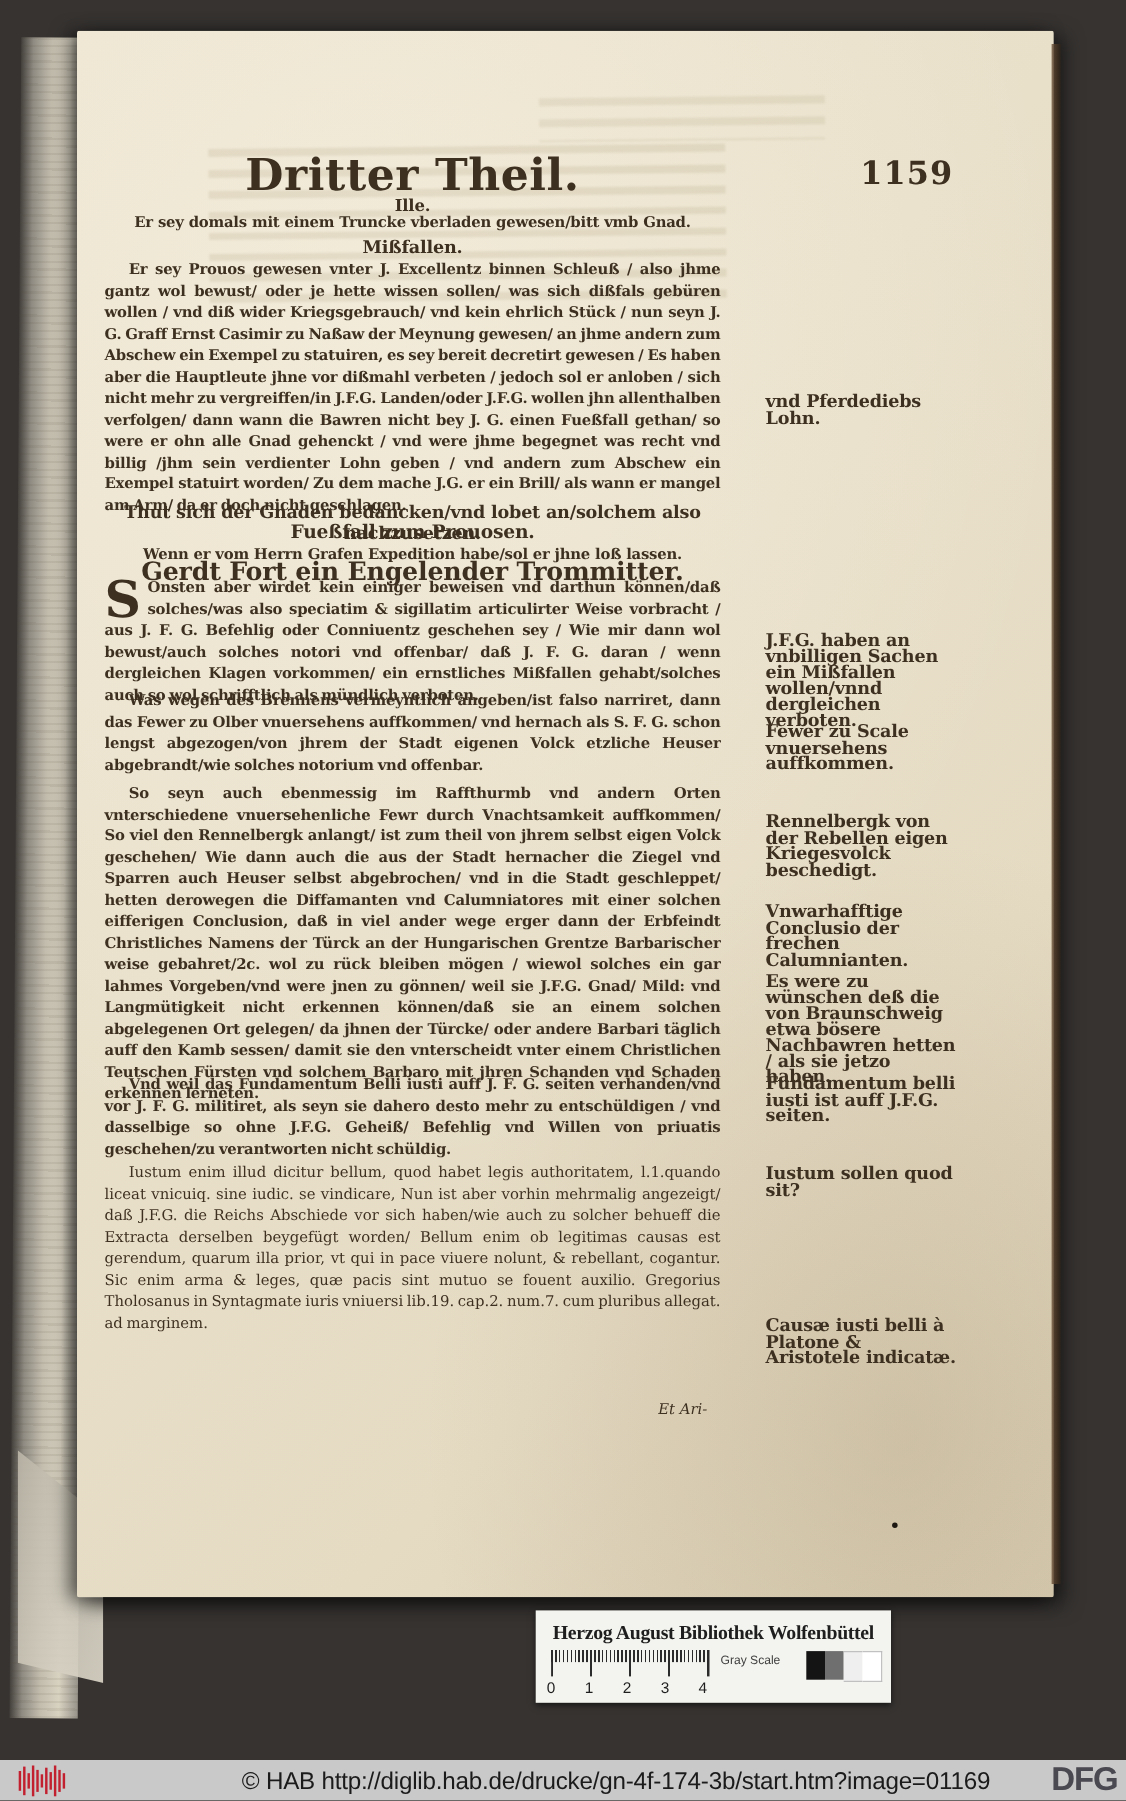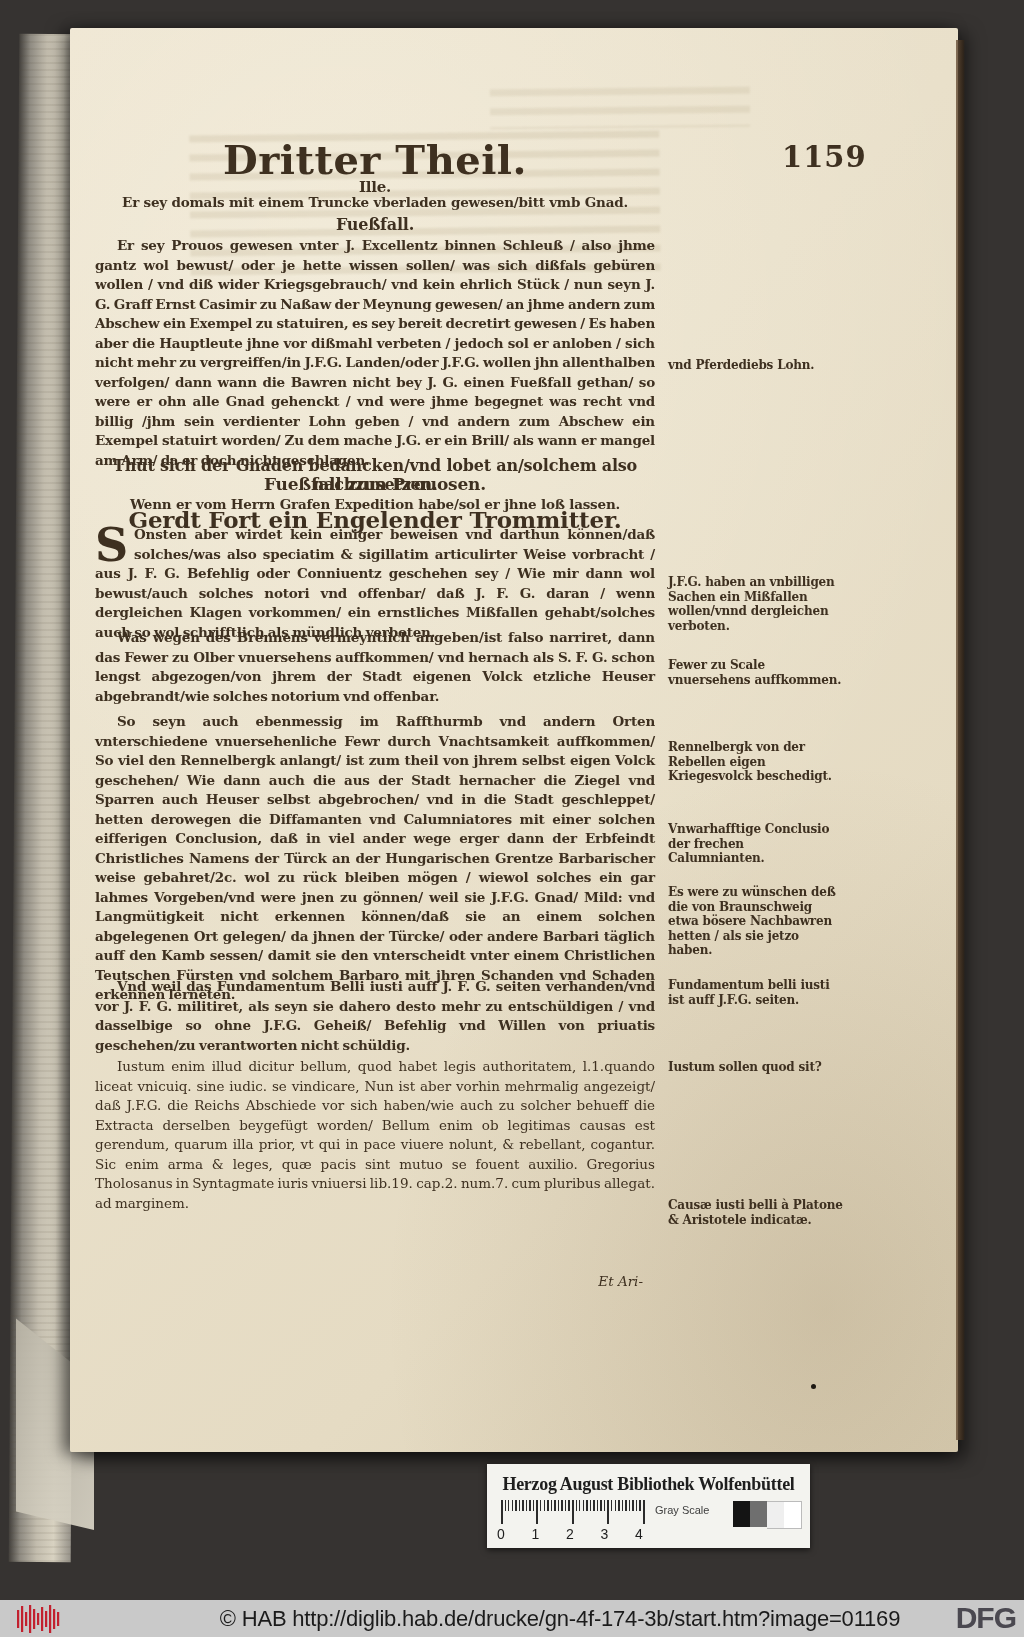--- a/index.html
+++ b/index.html
@@ -53,21 +53,21 @@
   .p2{top:497px;}
   .dropcap{float:left;font-size:46px;line-height:38px;font-weight:600;padding:1px 6px 0 0;}
   .p3{top:600px;}
   .p4{top:684px;}
   .p5{top:949px;}
   .p6{top:1029px;}
   .p7{top:1175px;}
   .catchword{position:absolute;left:25px;top:1245px;width:560px;text-align:right;
     padding-right:12px;font-size:13.5px;font-style:italic;font-weight:500;box-sizing:border-box;}
   
-  .mnote{position:absolute;left:598px;width:176px;font-size:12px;line-height:14.5px;
+  .mnote{position:absolute;left:626px;width:176px;font-size:16px;line-height:14.5px;
     font-weight:600;letter-spacing:-.2px;}
   .mn0{top:330px;}.mn1{top:547px;}.mn2{top:630px;}.mn3{top:712px;}.mn4{top:794px;}
   .mn5{top:857px;}.mn6{top:950px;}.mn7{top:1032px;}.mn8{top:1170px;}
   
   .card{position:absolute;left:487px;top:1464px;width:323px;height:84px;background:#f3f3ef;
     box-shadow:0 2px 6px rgba(0,0,0,.6);}
   .card-title{position:absolute;left:0;top:10px;width:100%;text-align:center;
     font-family:"Liberation Serif",serif;font-weight:700;font-size:18px;color:#1e1e1e;
     letter-spacing:-.3px;white-space:nowrap;}
   .ruler{position:absolute;left:14px;top:36px;width:144px;height:24px;
@@ -107,21 +107,21 @@
 
   <div class="page">
     <div class="bleed b1"></div>
     <div class="bleed b2"></div>
 
     <div class="page-title frak ink center">Dritter Theil.</div>
     <div class="page-num frak ink">1159</div>
 
     <div class="h-ille frak ink center">Ille.</div>
     <div class="l-ille frak ink center">Er sey domals mit einem Truncke vberladen gewesen/bitt vmb Gnad.</div>
-    <div class="h-praes frak ink center">Fueßfall.</div>
+    <div class="h-praes frak ink center">Mißfallen.</div>
 
     <div class="para p1 frak ink indent">Er sey Prouos gewesen vnter J. Excellentz binnen Schleuß / also jhme gantz wol bewust/ oder je hette wissen sollen/ was sich dißfals gebüren wollen / vnd diß wider Kriegsgebrauch/ vnd kein ehrlich Stück / nun seyn J. G. Graff Ernst Casimir zu Naßaw der Meynung gewesen/ an jhme andern zum Abschew ein Exempel zu statuiren, es sey bereit decretirt gewesen / Es haben aber die Hauptleute jhne vor dißmahl verbeten / jedoch sol er anloben / sich nicht mehr zu vergreiffen/in J.F.G. Landen/oder J.F.G. wollen jhn allenthalben verfolgen/ dann wann die Bawren nicht bey J. G. einen Fueßfall gethan/ so were er ohn alle Gnad gehenckt / vnd were jhme begegnet was recht vnd billig /jhm sein verdienter Lohn geben / vnd andern zum Abschew ein Exempel statuirt worden/ Zu dem mache J.G. er ein Brill/ als wann er mangel am Arm/ da er doch nicht geschlagen.</div>
 
     <div class="h-gerdt frak ink center">Gerdt Fort ein Engelender Trommitter.</div>
     <div class="l-gerdt frak ink center">Thut sich der Gnaden bedancken/vnd lobet an/solchem also nachzusetzen.</div>
     <div class="h-praes2 frak ink center">Fueßfall zum Prouosen.</div>
     <div class="l-praes2 frak ink center">Wenn er vom Herrn Grafen Expedition habe/sol er jhne loß lassen.</div>
 
     <div class="para p2 frak ink">
       <span class="dropcap">S</span><span>Onsten aber wirdet kein einiger beweisen vnd darthun können/daß solches/was also speciatim &amp; sigillatim articulirter Weise vorbracht / aus J. F. G. Befehlig oder Conniuentz geschehen sey / Wie mir dann wol bewust/auch solches notori vnd offenbar/ daß J. F. G. daran / wenn dergleichen Klagen vorkommen/ ein ernstliches Mißfallen gehabt/solches auch so wol schrifftlich als mündlich verboten.</span>

